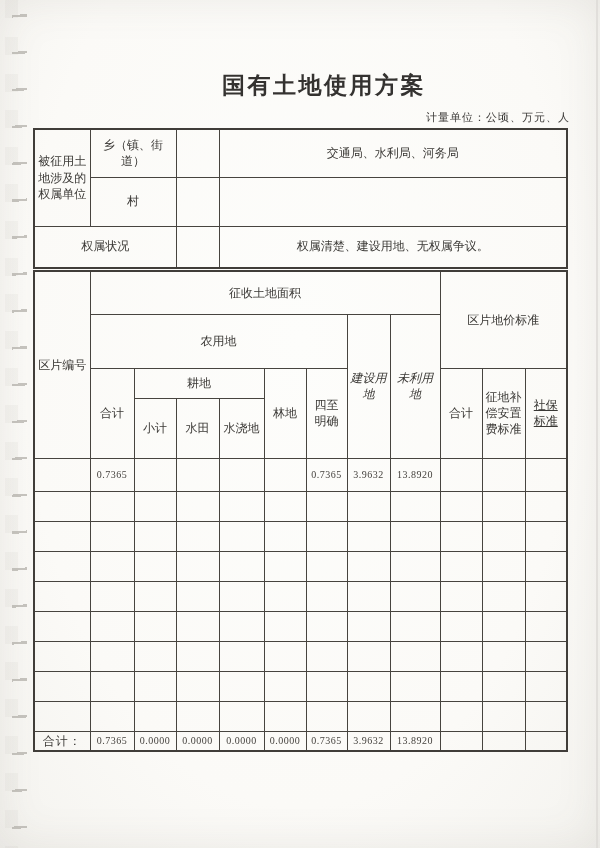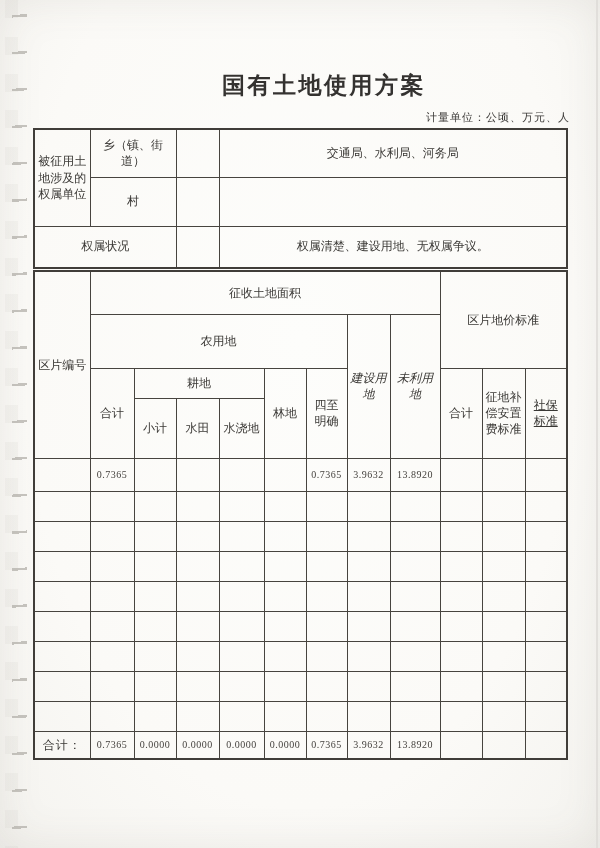--- a/index.html
+++ b/index.html
@@ -53,21 +53,21 @@
 
   .r-xiang  { height:48px; }
   .r-cun    { height:49px; }
   .r-status { height:42px;font-family:Liberation Mono, monospace; }
   .h-a { height:43px; }
   .h-b { height:54px; }
   .h-c { height:30px; }
   .h-d { height:60px; }
   .d-first { height:33px; }
   .d-empty { height:30px; }
-  .d-total { height:28px; }
+  .d-total { height:20px; }
 
   .left-label { text-align:left; padding:0 3px; line-height:1.5;margin-left:10px; }
   .vtop { vertical-align:top; padding-top:7px;font-style:italic; }
   .pad-narrow { padding:0 8px;text-decoration:underline; }
   .num { font-size:10px; letter-spacing:.5px; color:#45423e; }
   .lbl-total { letter-spacing:1px; }
 </style>
 </head>
 <body>
 

